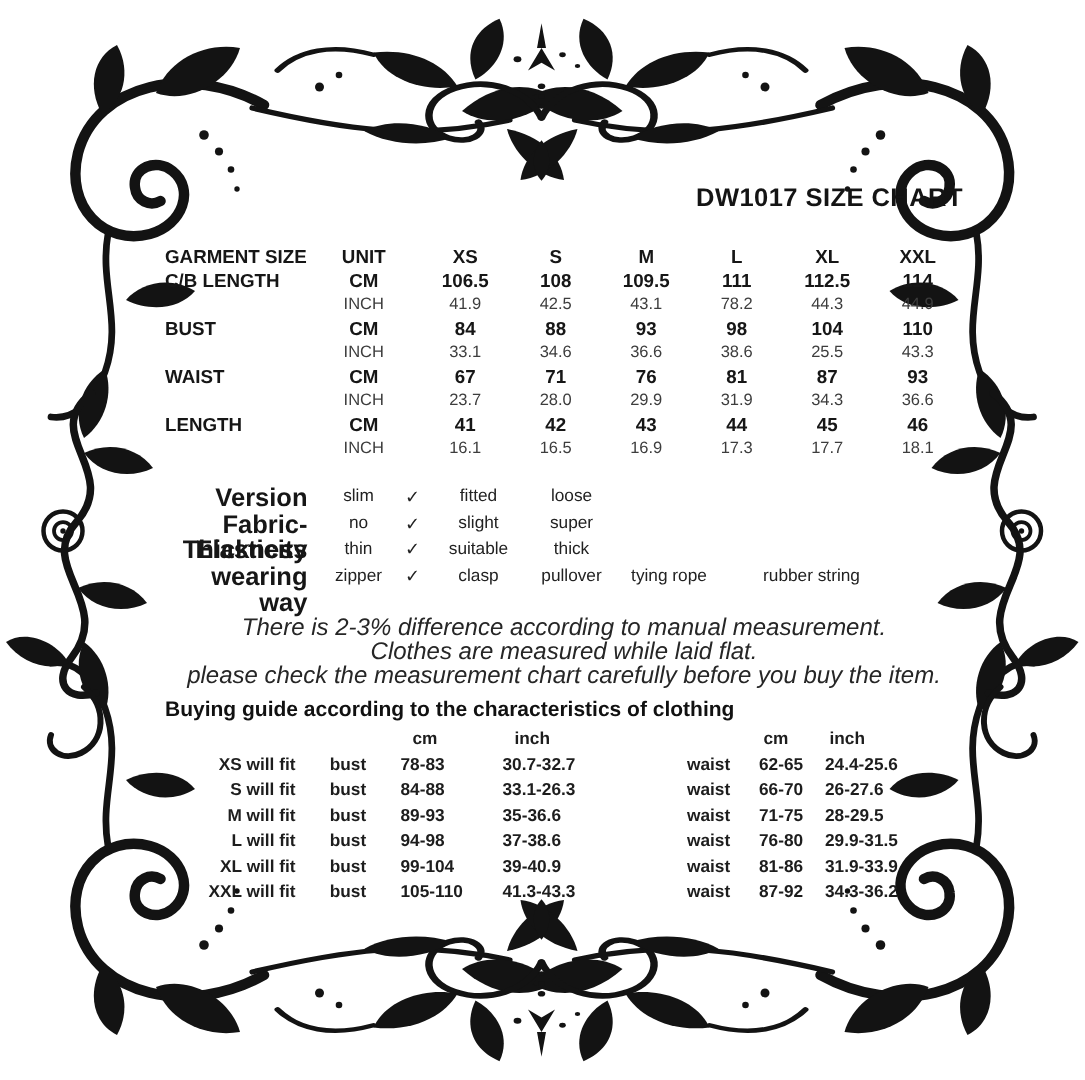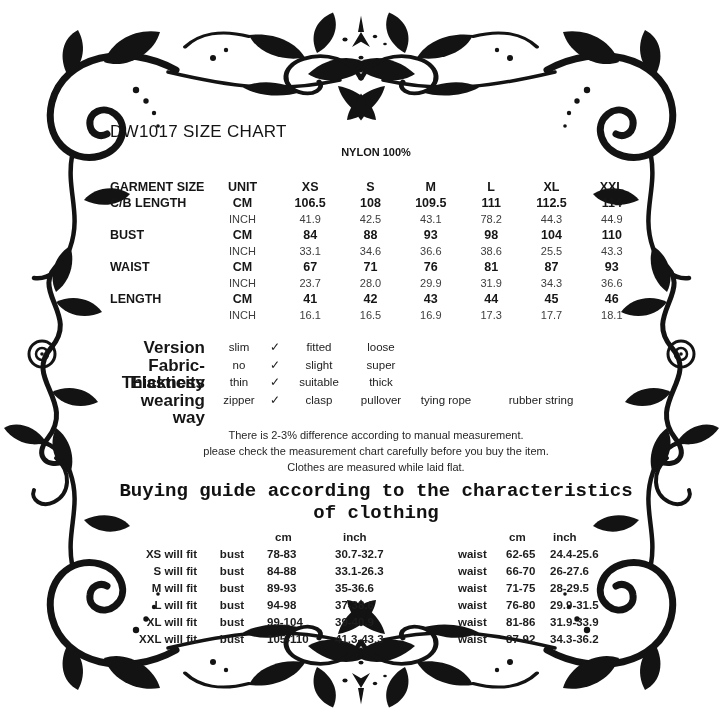--- a/index.html
+++ b/index.html
@@ -3,41 +3,41 @@
 <meta charset="utf-8">
 <style>
   html,body{margin:0;padding:0;}
   body{
     width:723px;height:720px;position:relative;overflow:hidden;
     background:#ffffff;color:#1a1a1a;
     font-family:"Liberation Sans",sans-serif;
   }
   .border-svg{position:absolute;inset:0;width:723px;height:720px;pointer-events:none;}
   .content{position:absolute;left:110px;top:122px;width:532px;}
-  .title{font-size:17px;font-weight:normal;text-align:left;letter-spacing:.3px;color:#141414;}
+  .title{font-size:17px;font-weight:bold;text-align:right;letter-spacing:.3px;color:#141414;}
   .subtitle{font-size:11px;font-weight:bold;text-align:center;margin-top:4px;color:#141414;}
 
   
   .size-table{margin-top:21px;}
   .st-row{display:grid;grid-template-columns:95px 75px repeat(6,1fr);height:16px;line-height:16px;}
   .st-row .cell{text-align:center;}
   .st-label{text-align:left;font-weight:bold;font-size:12.5px;}
   .st-row.bold{font-weight:bold;font-size:12.5px;color:#161616;}
   .st-row.light{font-weight:normal;font-size:11px;color:#3d3d3d;}
 
   
   .features{margin-top:16px;}
   .ft-row{display:grid;grid-template-columns:105px 48px 24px 64px 60px 70px 120px;height:17.5px;line-height:17.5px;font-size:11.5px;color:#222;}
   .ft-label{font-weight:bold;text-align:right;padding-right:10px;font-size:17px;color:#161616;}
   .ft-opt{text-align:center;}
   .ft-check{text-align:center;font-size:12px;color:#222;}
 
   
-  .notes{margin-top:18px;text-align:center;font-size:11px;line-height:16px;color:#262626;}
-  .bg-heading{margin-top:5px;text-align:center;font-size:19px;font-weight:bold;color:#111;font-family:Liberation Mono, monospace;}
+  .notes{margin-top:18px;text-align:center;font-size:16px;line-height:16px;color:#262626;font-style:italic;}
+  .bg-heading{margin-top:5px;text-align:left;font-size:14px;font-weight:bold;color:#111;}
 
   
   .buying-guide{margin-top:5px;display:flex;font-size:11.5px;font-weight:bold;color:#1d1d1d;}
   .bg-left{display:grid;grid-template-columns:87px 58px 62px 105px;column-gap:6px;width:330px;}
   .bg-right{display:grid;grid-template-columns:42px 38px 100px;column-gap:6px;margin-left:18px;}
   .bg-left>div,.bg-right>div{height:17px;line-height:17px;}
   .bg-size{text-align:right;}
   .bg-part{text-align:center;}
   .bg-cm,.bg-inch{text-align:left;}
   .bg-h{padding-left:8px;text-align:left;}
@@ -119,21 +119,20 @@
       <use href="#vineL" transform="translate(6,262)"></use>
     </g>
   <g>
       <use href="#vineL" transform="translate(717,262) scale(-1,1)"></use>
     </g>
 </svg>
 
 <div class="content">
 
   <div class="title">DW1017 SIZE CHART</div>
-  <div class="subtitle">NYLON 100%</div>
 
   <div class="size-table">
     <div class="st-row bold">
       <div class="st-label">GARMENT SIZE</div>
       <div class="cell">UNIT</div>
       <div class="cell">XS</div>
       <div class="cell">S</div>
       <div class="cell">M</div>
       <div class="cell">L</div>
       <div class="cell">XL</div>
@@ -255,22 +254,22 @@
       <div class="ft-check">✓</div>
       <div class="ft-opt">clasp</div>
       <div class="ft-opt">pullover</div>
       <div class="ft-opt">tying rope</div>
       <div class="ft-opt">rubber string</div>
     </div>
   </div>
 
   <div class="notes">
     <div>There is 2-3% difference according to manual measurement.</div>
+    <div>Clothes are measured while laid flat.</div>
     <div>please check the measurement chart carefully before you buy the item.</div>
-    <div>Clothes are measured while laid flat.</div>
   </div>
   <div class="bg-heading">Buying guide according to the characteristics of clothing</div>
 
   <div class="buying-guide">
     <div class="bg-left">
       <div></div>
       <div></div>
       <div class="bg-h">cm</div>
       <div class="bg-h">inch</div>
 

